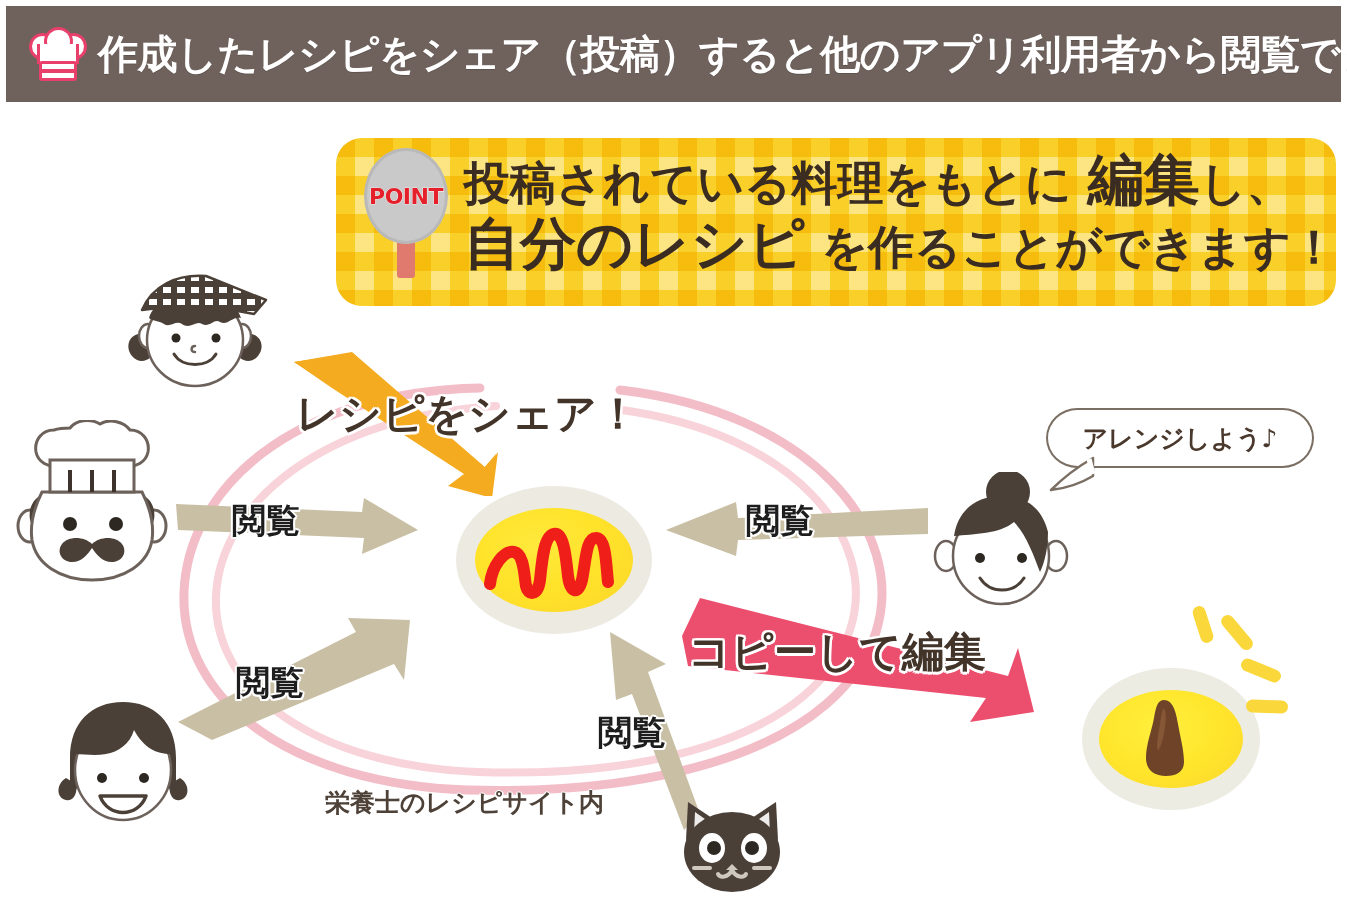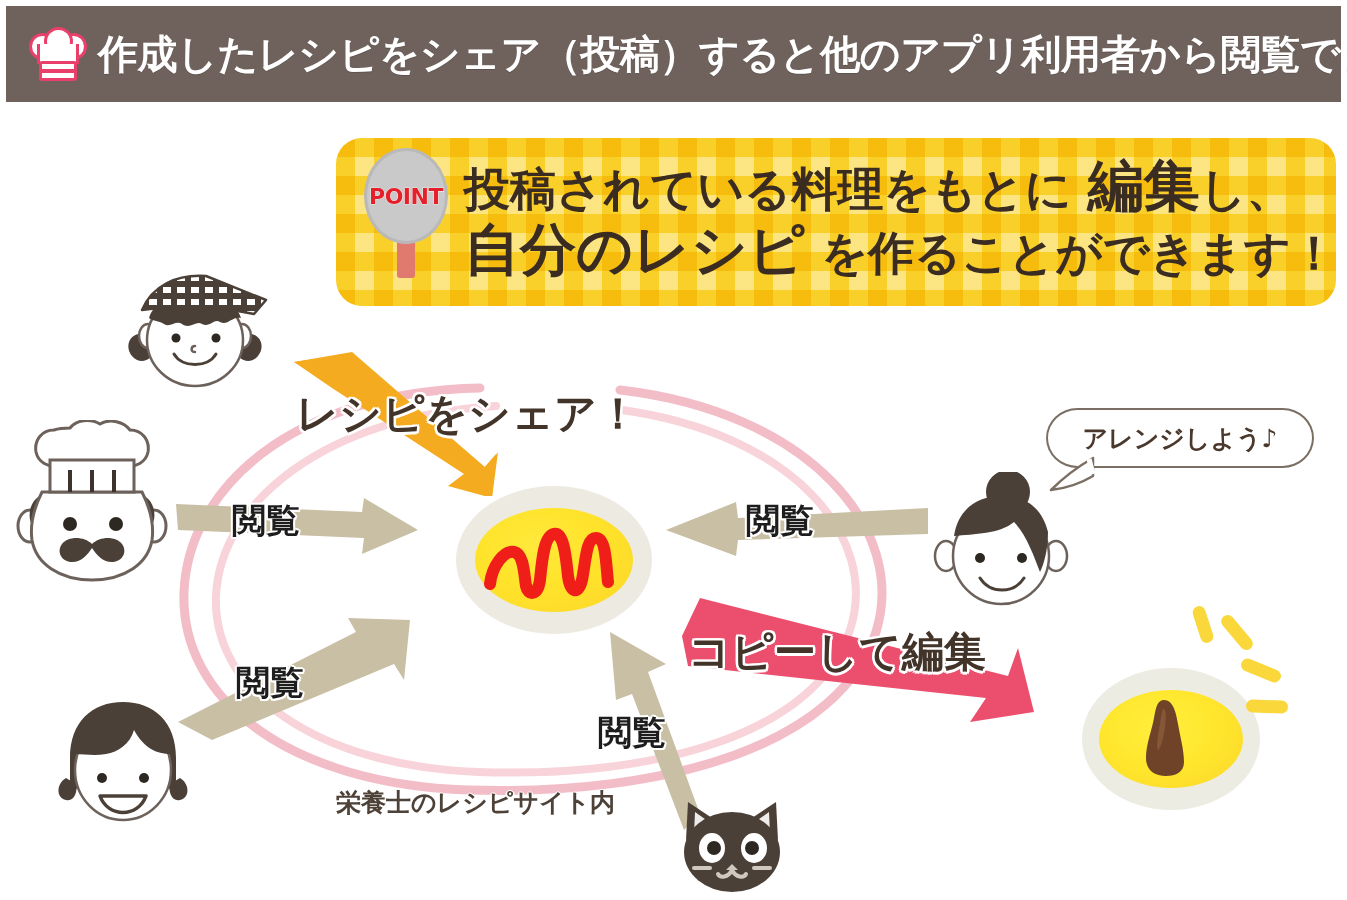--- a/index.html
+++ b/index.html
@@ -160,21 +160,21 @@
     left: 128px;
     top: 12px;
     right: 16px;
   }
   .point-line {
     color: #3b2c22;
     font-weight: bold;
     white-space: nowrap;
     line-height: 1.08;
   }
-  .point-line-1 { font-size: 46px; margin-top: 6px; }
+  .point-line-1 { font-size: 46px; }
   .point-line-2 { font-size: 46px; margin-top: 4px; }
   .pl-big { font-size: 56px; }
 
   
   #pink-ring {
     position: absolute;
     left: 150px;
     top: 370px;
     width: 790px;
     height: 440px;
@@ -337,21 +337,21 @@
     font-size: 42px;
     font-weight: bold;
     color: #43342a;
     white-space: nowrap;
     text-shadow:
        2.5px 0 0 #fff, -2.5px 0 0 #fff, 0 2.5px 0 #fff, 0 -2.5px 0 #fff,
        2px 2px 0 #fff, -2px 2px 0 #fff, 2px -2px 0 #fff, -2px -2px 0 #fff;
   }
   #label-site {
     position: absolute;
-    left: 336px;
+    left: 325px;
     top: 786px;
     font-size: 25px;
     font-weight: bold;
     color: #4d4138;
     white-space: nowrap;
     text-shadow: 1.5px 0 0 #fff, -1.5px 0 0 #fff, 0 1.5px 0 #fff, 0 -1.5px 0 #fff;
   }
 </style>
 </head>
 <body>

